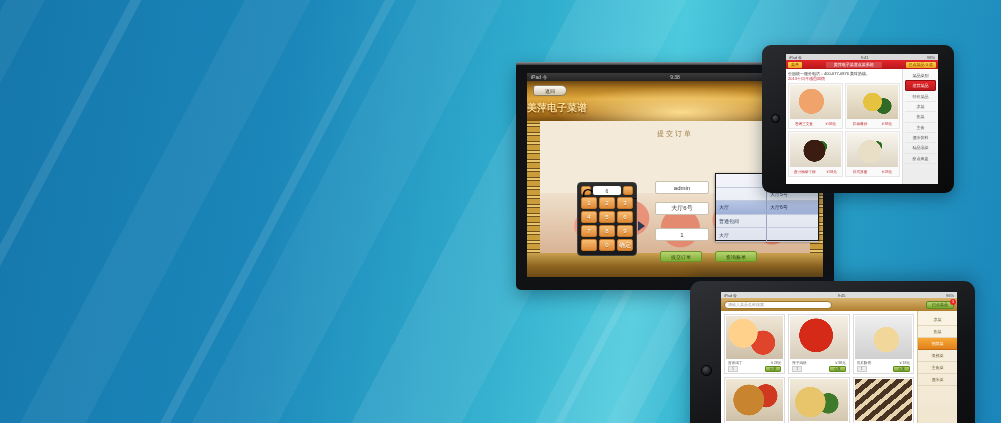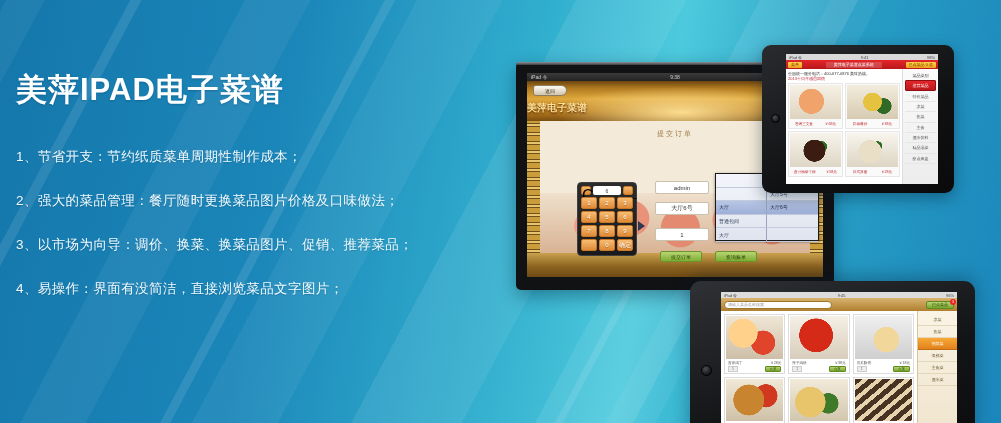--- a/index.html
+++ b/index.html
@@ -262,27 +262,20 @@
 
 <div id="banner">
 
   <div class="diag" style="left:70px;top:-120px;width:34px;height:700px;transform:rotate(28deg);"></div>
   <div class="diag thin" style="left:210px;top:-150px;width:10px;height:760px;transform:rotate(28deg);"></div>
   <div class="diag" style="left:330px;top:-160px;width:58px;height:800px;transform:rotate(28deg);"></div>
   <div class="diag thin" style="left:470px;top:-160px;width:9px;height:800px;transform:rotate(28deg);"></div>
   <div class="diag" style="left:905px;top:-140px;width:44px;height:760px;transform:rotate(28deg);"></div>
   <div class="diag thin" style="left:700px;top:150px;width:7px;height:420px;transform:rotate(28deg);"></div>
 
-  <div id="copy">
-    <div id="headline">美萍IPAD电子菜谱</div>
-    <div class="bullet" id="b1">1、节省开支：节约纸质菜单周期性制作成本；</div>
-    <div class="bullet">2、强大的菜品管理：餐厅随时更换菜品图片价格及口味做法；</div>
-    <div class="bullet">3、以市场为向导：调价、换菜、换菜品图片、促销、推荐菜品；</div>
-    <div class="bullet">4、易操作：界面有没简洁，直接浏览菜品文字图片；</div>
-  </div>
 
   <div class="tablet" id="tablet-main">
     <div class="bezel-hi"></div>
     <div class="screen" id="scr-main">
 
       <div id="main-status">
         <span>iPad 令</span>
         <span class="t">9:38</span>
       </div>
 

